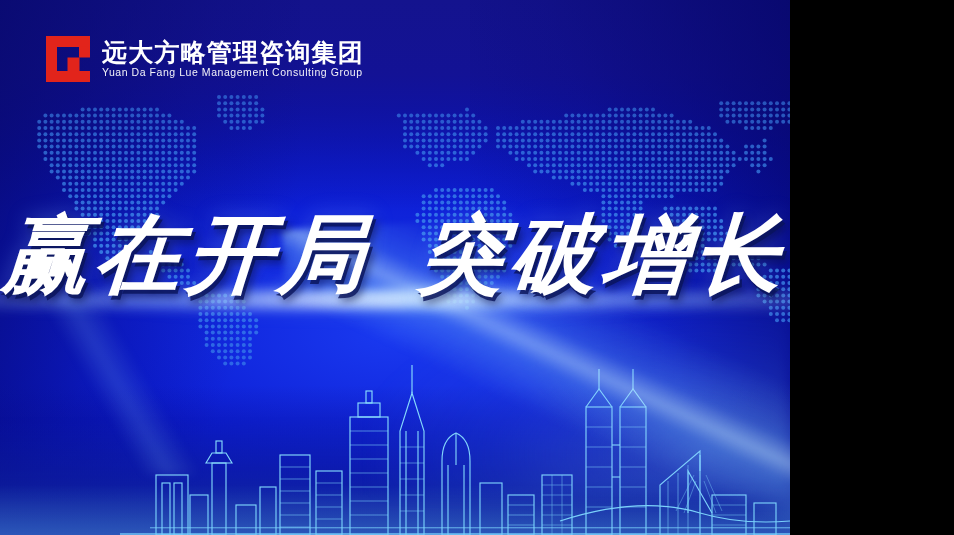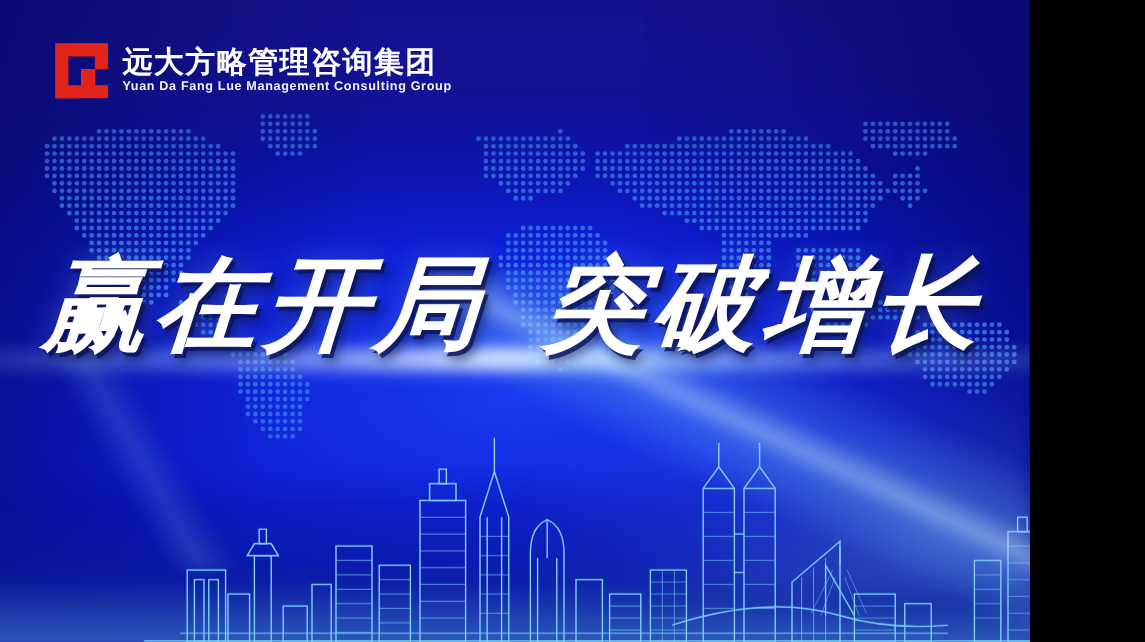--- a/index.html
+++ b/index.html
@@ -1,21 +1,21 @@
 <!DOCTYPE html>
 <html lang="zh"><head>
 <meta charset="utf-8">
 <title>Yuan Da Fang Lue — Banner</title>
 <style>
   html,body{margin:0;padding:0;background:#000;}
   *{box-sizing:border-box;}
 
   #stage{
     position:relative;
-    width:858px;height:535px;
+    width:790px;height:535px;
     overflow:hidden;
     font-family:"Liberation Sans","DejaVu Sans",sans-serif;
     background:#0a0fa8;
   }
 
   
   .bg-base{
     position:absolute;inset:0;
     background:
       radial-gradient(120% 90% at 50% 62%, #1a3af0 0%, #0d1fd6 28%, #0711b4 55%, #050a90 78%, #04076e 100%);
@@ -86,21 +86,21 @@
 
   
   .logo{position:absolute;left:46px;top:36px;display:flex;align-items:center;gap:12px;z-index:8;}
   .logo-mark{width:44px;height:46px;flex:0 0 auto;}
   .logo-text{display:flex;flex-direction:column;justify-content:center;gap:2px;}
   .logo-cn{
     color:#fff;font-size:25px;font-weight:700;letter-spacing:1.2px;line-height:1.05;
     white-space:nowrap;
   }
   .logo-en{
-    color:#f2f2f8;font-size:10.5px;font-weight:700;letter-spacing:0.55px;line-height:1.1;
+    color:#f2f2f8;font-size:10.5px;font-weight:400;letter-spacing:0.55px;line-height:1.1;
     white-space:nowrap;
   }
 
   
   .headline{
     position:absolute;left:0;right:0;top:196px;height:116px;
     display:flex;align-items:center;justify-content:center;
     gap:48px;z-index:7;pointer-events:none;
   }
   .hl-part{

